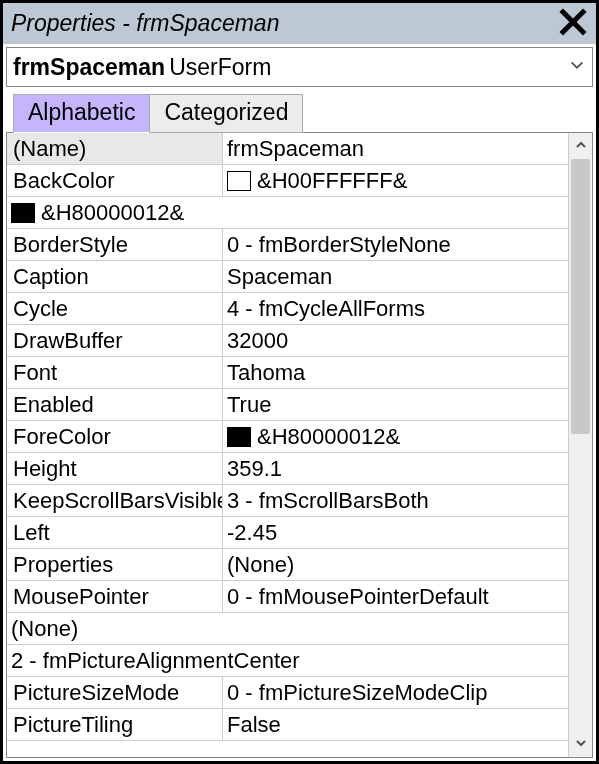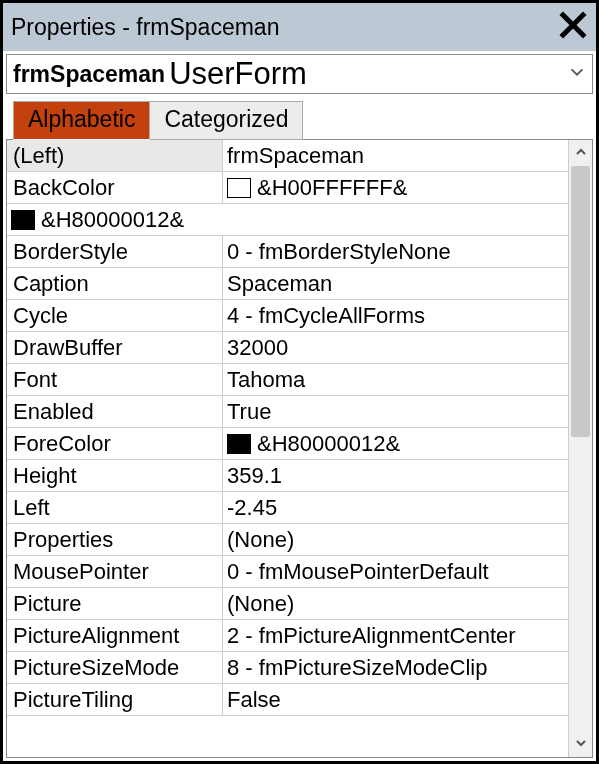--- a/index.html
+++ b/index.html
@@ -4,24 +4,25 @@
 <style>
   * { box-sizing: border-box; margin: 0; padding: 0; }
   html, body { width: 599px; height: 764px; font-family: "Segoe UI", Tahoma, sans-serif; background: #fff; }
   .window {
     width: 599px; height: 764px;
     border: 3px solid #000;
     display: flex; flex-direction: column;
     background: #fff;
   }
   .titlebar {
-    height: 48px;
+    height: 41px;
     background: #bcc8d4;
     display: flex; align-items: center; justify-content: space-between;
     padding: 0 6px 0 8px;
+    font-style: italic;
   }
   .titlebar-text {
     font-size: 23px;
     color: #000;
   }
   .close-btn {
     width: 34px; height: 34px;
     display: flex; align-items: center; justify-content: center;
     cursor: default;
   }
@@ -29,42 +30,42 @@
   .selector-row {
     height: 40px;
     border: 1px solid #888;
     margin: 3px 3px 0 3px;
     display: flex; align-items: center;
     padding-left: 6px;
     position: relative;
     background: #fff;
   }
   .selector-name { font-weight: 700; font-size: 23px; }
-  .selector-type { font-size: 31px; margin-left: 4px; }
+  .selector-type { font-size: 23px; margin-left: 4px; }
   .selector-chevron {
     position: absolute; right: 6px; top: 50%; transform: translateY(-50%);
   }
   .selector-chevron svg { width: 18px; height: 18px; }
   .tabs {
     display: flex;
     padding: 6px 0 0 10px;
     background: #fff;
   }
   .tab {
     padding: 4px 14px 6px 14px;
     font-size: 23px;
     border: 1px solid #aaa;
     background: #ececec;
     cursor: default;
     margin-right: -1px;
     position: relative;
     top: 1px;
   }
   .tab.active {
-    background: #c2410c;
+    background: #c4b5fd;
     border-bottom: 1px solid #fff;
     z-index: 2;
   }
   .grid-wrap {
     flex: 1;
     border: 1px solid #888;
     margin: 0 3px 3px 3px;
     display: flex;
     overflow: hidden;
   }
@@ -149,21 +150,21 @@
   </div>
 
   <div class="tabs">
     <div class="tab active">Alphabetic</div>
     <div class="tab">Categorized</div>
   </div>
 
   <div class="grid-wrap">
     <div class="grid" id="grid">
         <div class="row selected">
-          <div class="cell-name">(Left)</div>
+          <div class="cell-name">(Name)</div>
           <div class="cell-value">
             <span>frmSpaceman</span>
           </div>
         </div>
         <div class="row">
           <div class="cell-name">BackColor</div>
           <div class="cell-value">
             <span class="swatch" style="background: rgb(255, 255, 255);"></span>
             <span>&amp;H00FFFFFF&amp;</span>
           </div>
@@ -217,53 +218,57 @@
             <span>&amp;H80000012&amp;</span>
           </div>
         </div>
         <div class="row">
           <div class="cell-name">Height</div>
           <div class="cell-value">
             <span>359.1</span>
           </div>
         </div>
         <div class="row">
+          <div class="cell-name">KeepScrollBarsVisible</div>
+          <div class="cell-value">
+            <span>3 - fmScrollBarsBoth</span>
+          </div>
+        </div>
+        <div class="row">
           <div class="cell-name">Left</div>
           <div class="cell-value">
             <span>-2.45</span>
           </div>
         </div>
         <div class="row">
           <div class="cell-name">Properties</div>
           <div class="cell-value">
             <span>(None)</span>
           </div>
         </div>
         <div class="row">
           <div class="cell-name">MousePointer</div>
           <div class="cell-value">
             <span>0 - fmMousePointerDefault</span>
           </div>
         </div>
         <div class="row">
-          <div class="cell-name">Picture</div>
           <div class="cell-value">
             <span>(None)</span>
           </div>
         </div>
         <div class="row">
-          <div class="cell-name">PictureAlignment</div>
           <div class="cell-value">
             <span>2 - fmPictureAlignmentCenter</span>
           </div>
         </div>
         <div class="row">
           <div class="cell-name">PictureSizeMode</div>
           <div class="cell-value">
-            <span>8 - fmPictureSizeModeClip</span>
+            <span>0 - fmPictureSizeModeClip</span>
           </div>
         </div>
         <div class="row">
           <div class="cell-name">PictureTiling</div>
           <div class="cell-value">
             <span>False</span>
           </div>
         </div>
       </div>
     <div class="scrollbar">

